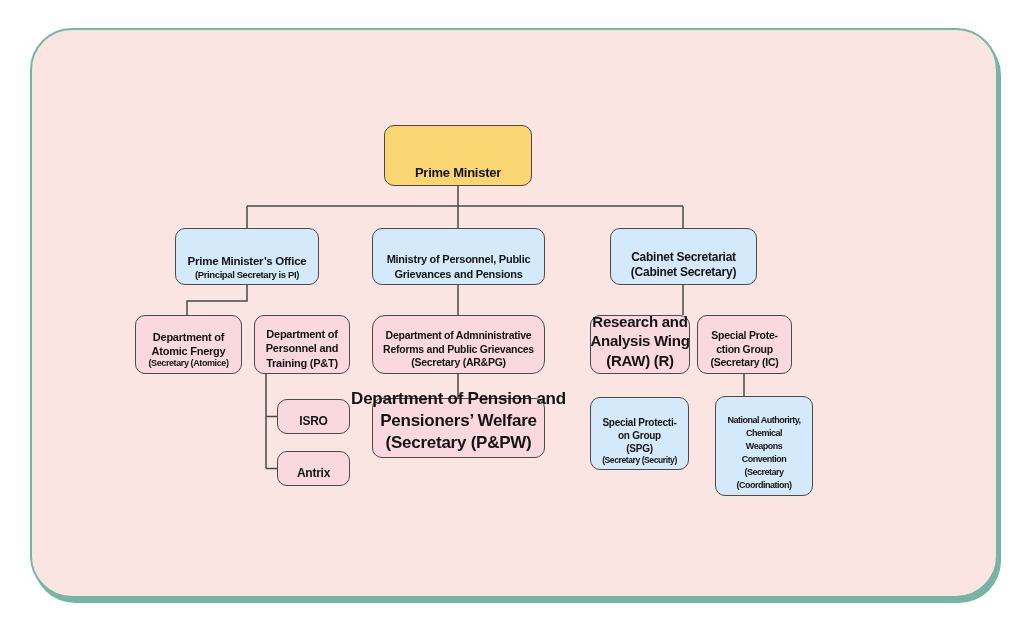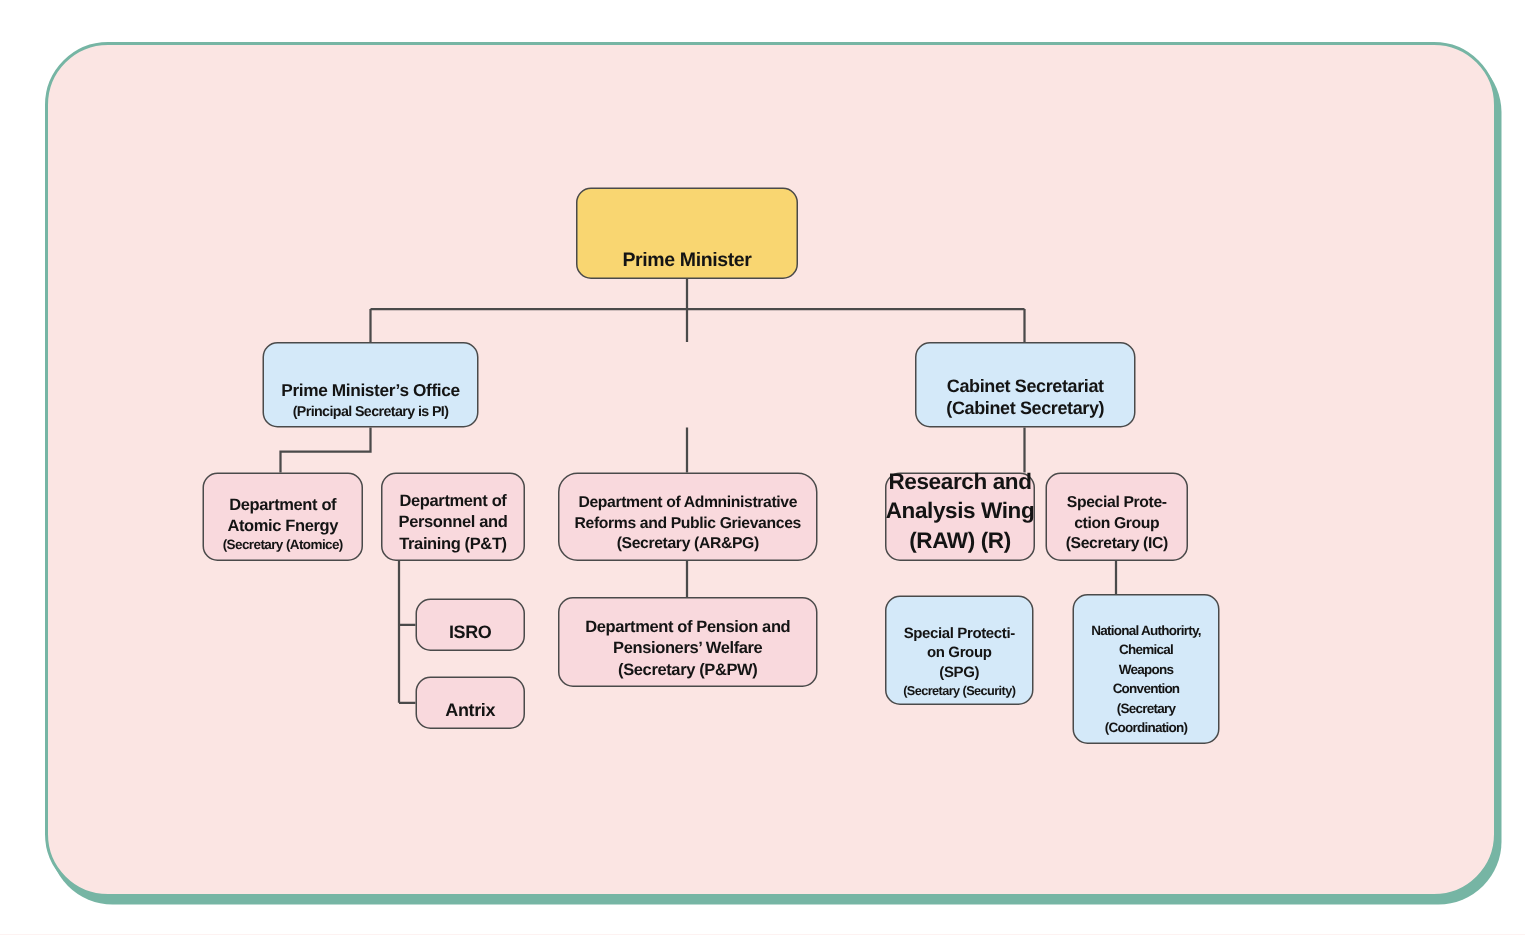--- a/index.html
+++ b/index.html
@@ -84,20 +84,24 @@
 
   <div class="node yellow" style="left:352px;top:95px;width:148px;height:61px;font-size:13px;">
     <span>Prime Minister</span>
   </div>
 
   <div class="node blue" style="left:143px;top:198px;width:144px;height:57px;font-size:11.5px;">
     <span>Prime Minister’s Office</span>
     <span class="sub" style="font-size:9.5px;">(Principal Secretary is PI)</span>
   </div>
 
+  <div class="node blue" style="left:340px;top:198px;width:173px;height:57px;font-size:11px;">
+    <span>Ministry of Personnel, Public
+Grievances and Pensions</span>
+  </div>
 
   <div class="node blue" style="left:578px;top:198px;width:147px;height:57px;font-size:12px;">
     <span>Cabinet Secretariat
 (Cabinet Secretary)</span>
   </div>
 
   <div class="node pink" style="left:103px;top:285px;width:107px;height:59px;font-size:11px;">
     <span>Department of
 Atomic Fnergy</span>
     <span class="sub" style="font-size:9px;">(Secretary (Atomice)</span>
@@ -116,21 +120,21 @@
   <div class="node pink" style="left:245px;top:421px;width:73px;height:35px;font-size:12px;">
     <span>Antrix</span>
   </div>
 
   <div class="node pink" style="left:340px;top:285px;width:173px;height:59px;font-size:10.5px;border-radius:13px;">
     <span>Department of Admninistrative
 Reforms and Public Grievances
 (Secretary (AR&amp;PG)</span>
   </div>
 
-  <div class="node pink" style="left:340px;top:368px;width:173px;height:60px;font-size:11px;">
+  <div class="node pink" style="left:340px;top:368px;width:173px;height:60px;font-size:17px;">
     <span>Department of Pension and
 Pensioners’ Welfare
 (Secretary (P&amp;PW)</span>
   </div>
 
   <div class="node pink" style="left:558px;top:285px;width:100px;height:59px;font-size:15px;">
     <span>Research and
 Analysis Wing
 (RAW) (R)</span>
   </div>

